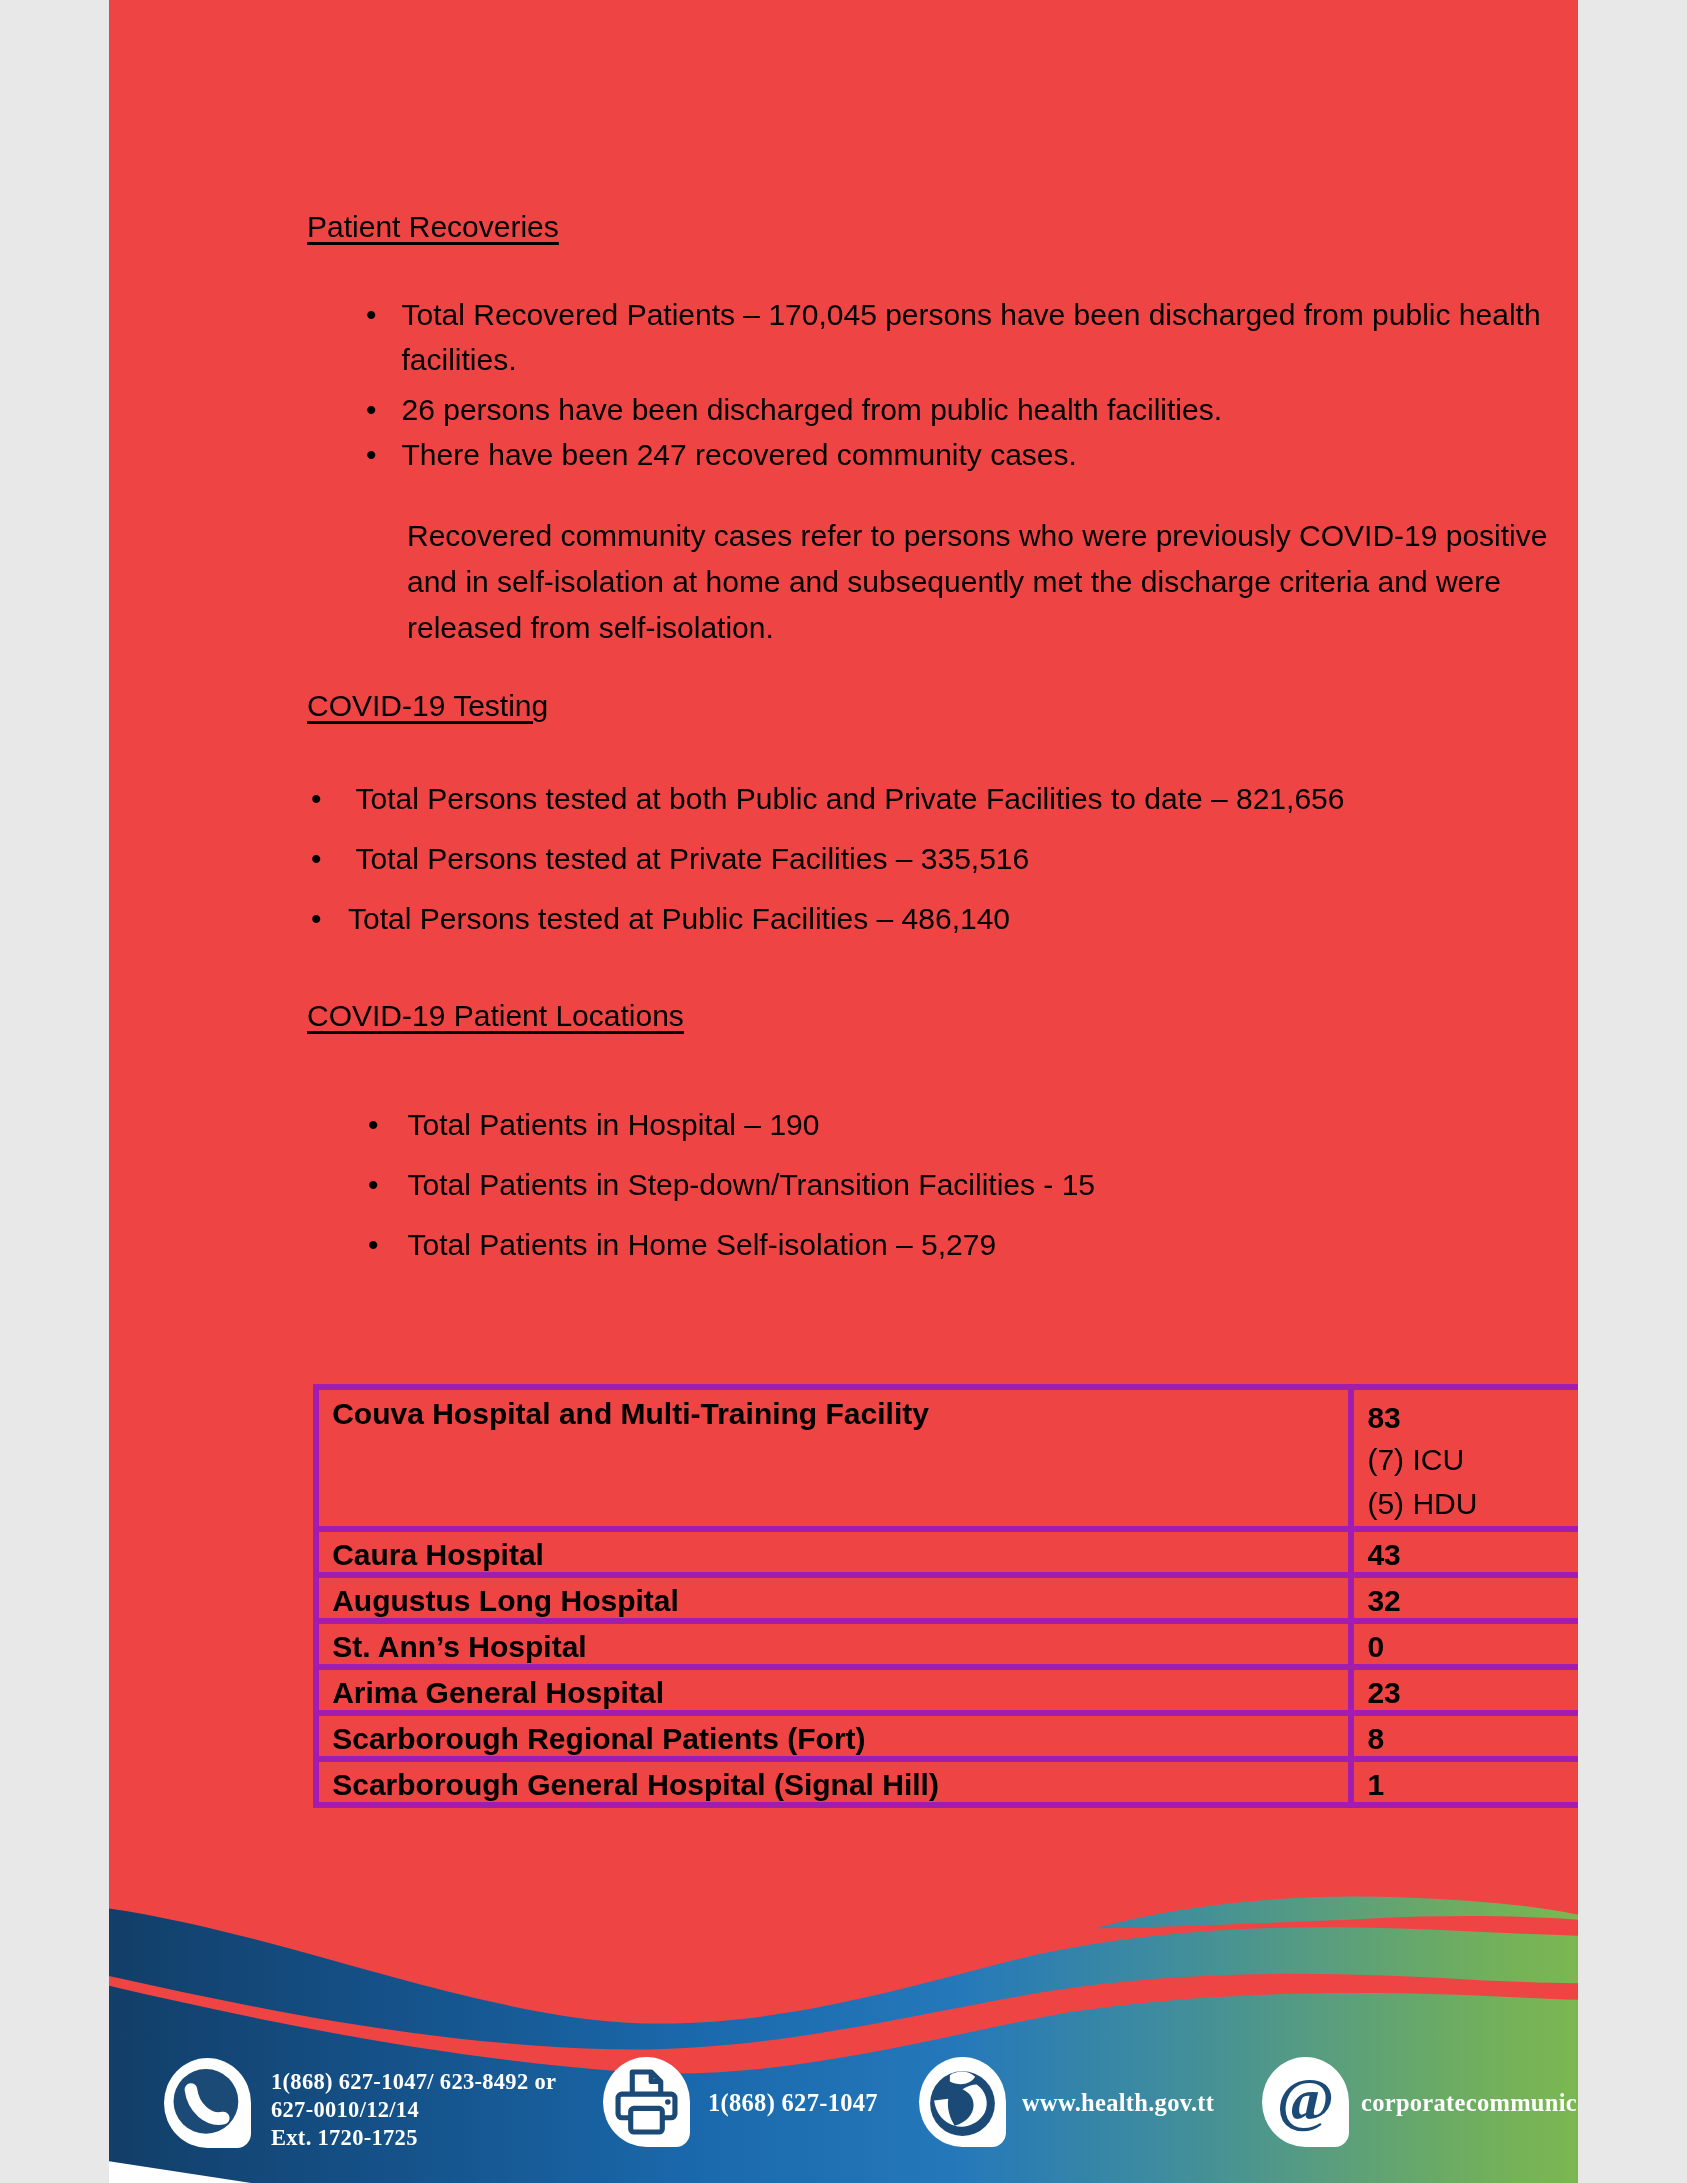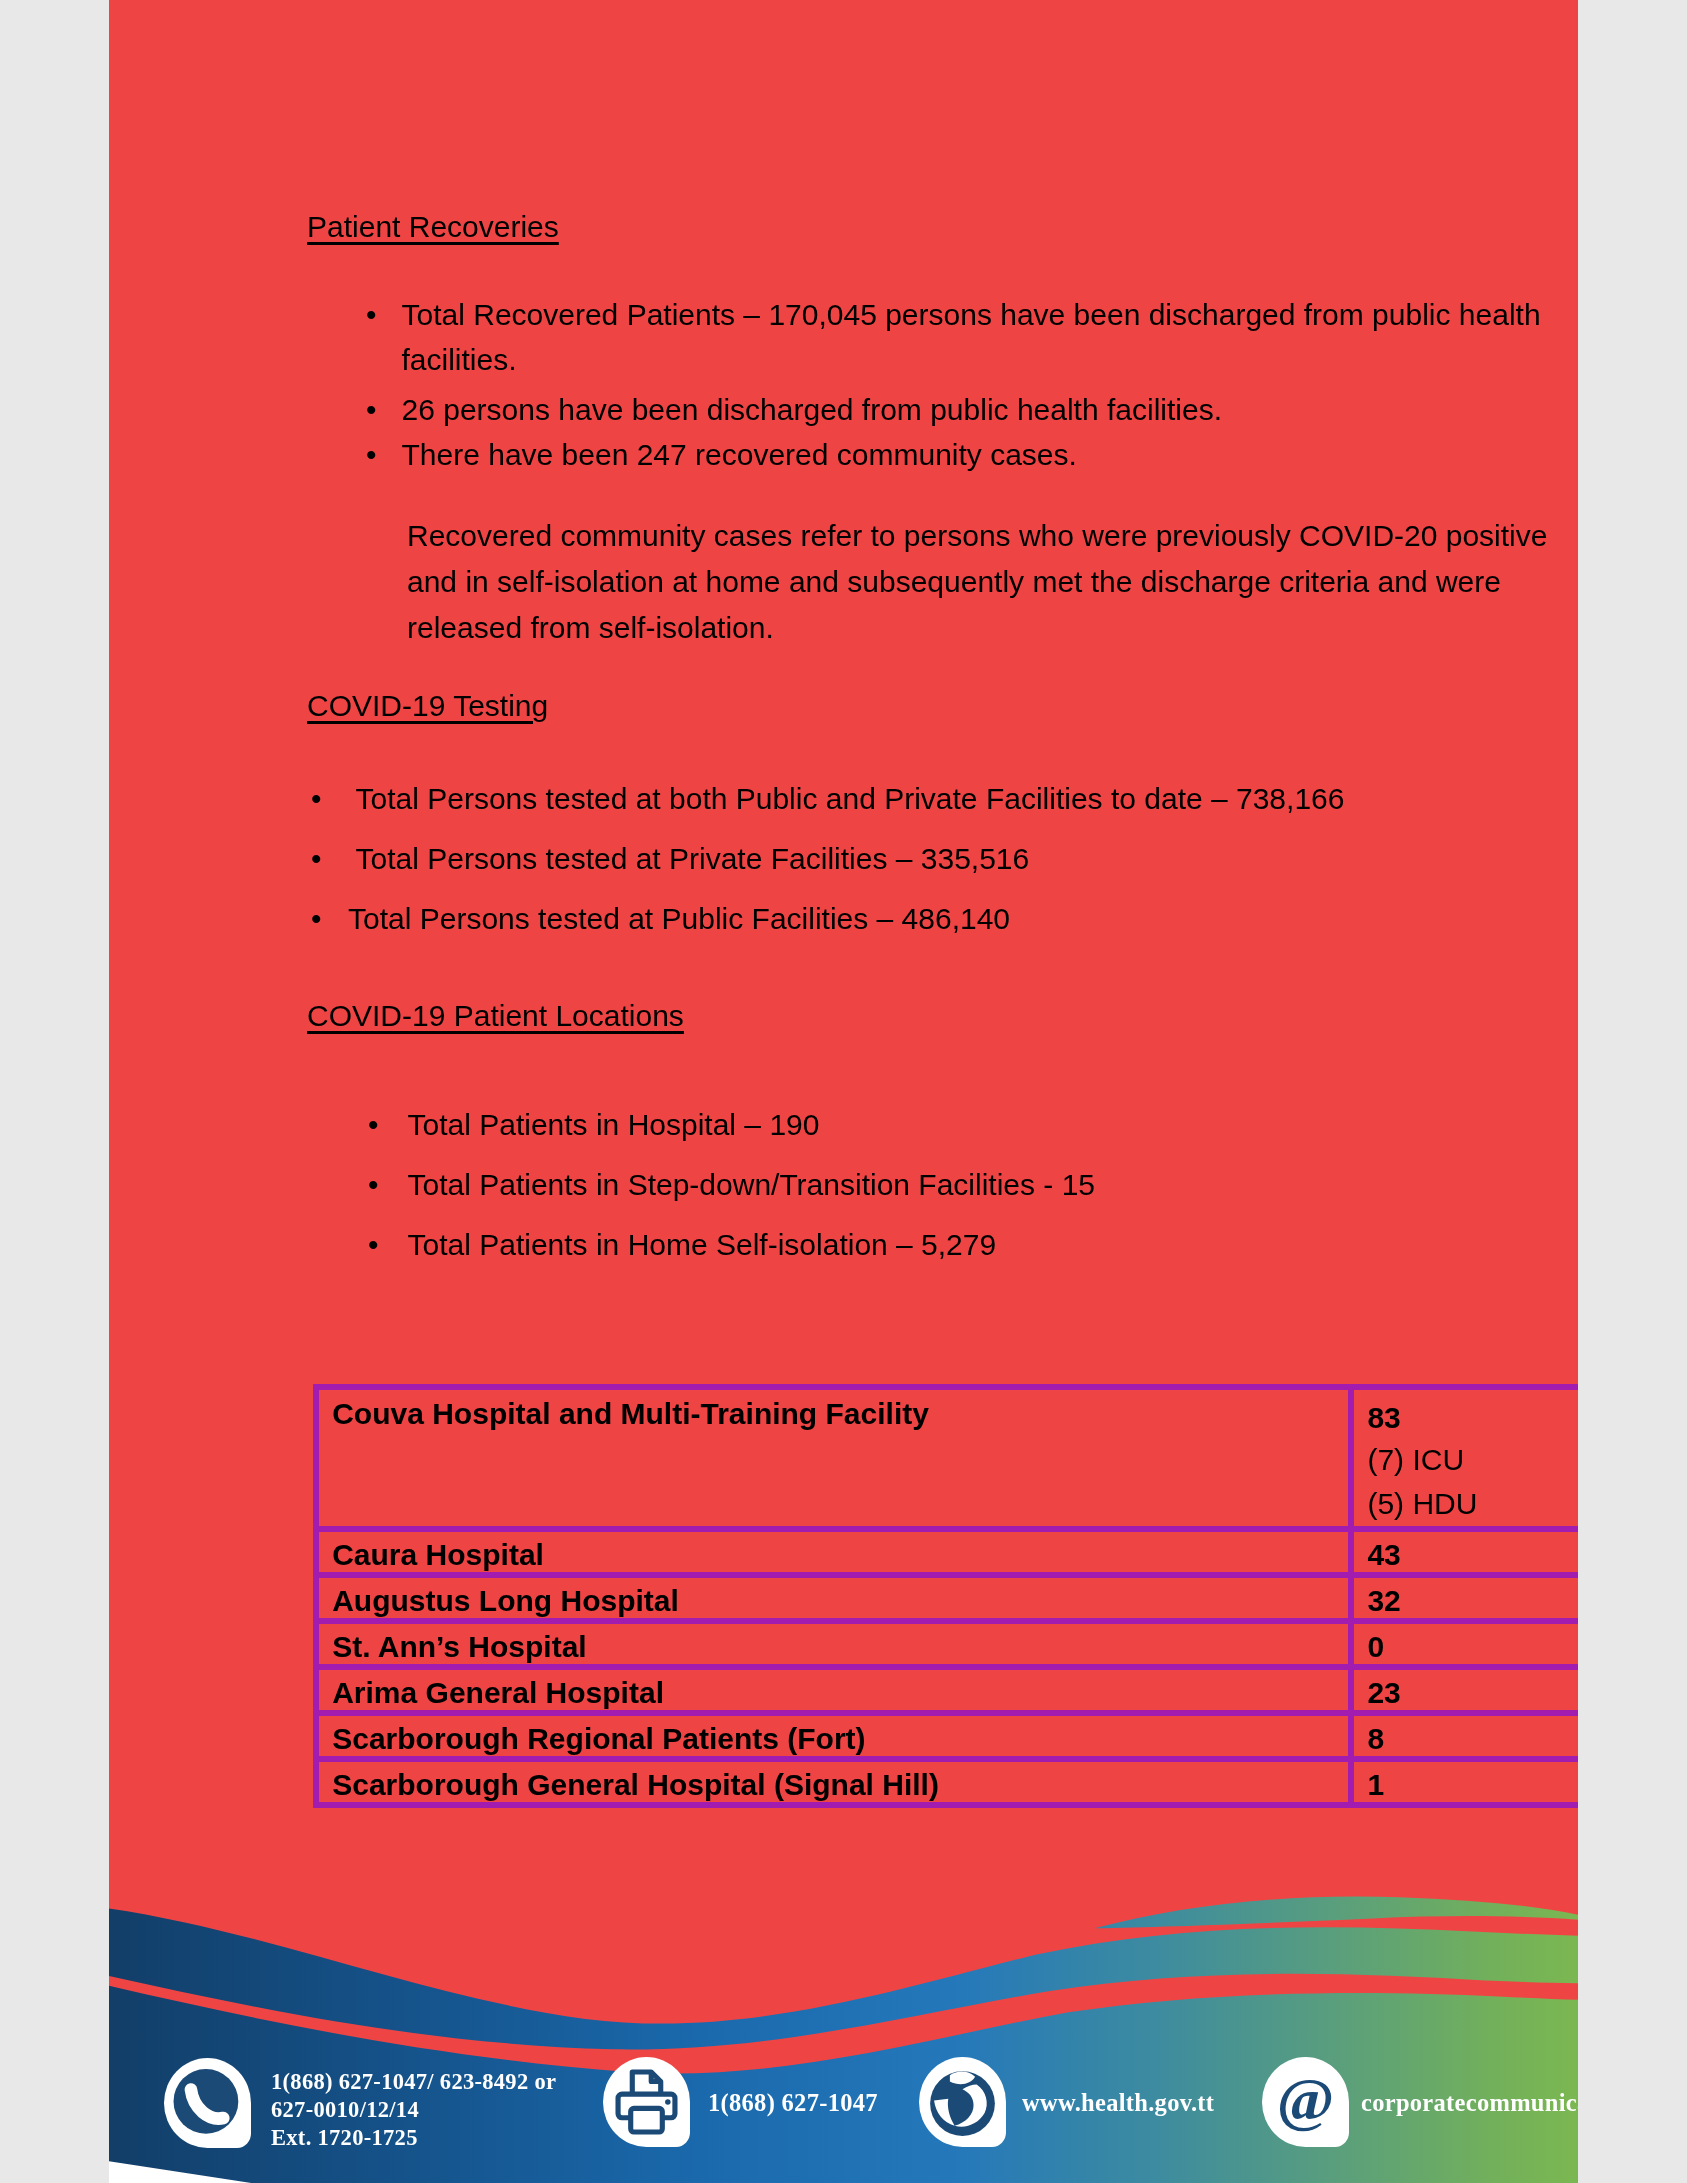--- a/index.html
+++ b/index.html
@@ -67,27 +67,27 @@
   </div>
   <div class="bullet-item" style="left:257px;top:387px;">
     <span class="dot">•</span>
     <span class="btxt w1" style="margin-left:25px;">26 persons have been discharged from public health facilities.</span>
   </div>
   <div class="bullet-item" style="left:257px;top:432px;">
     <span class="dot">•</span>
     <span class="btxt w1" style="margin-left:25px;">There have been 247 recovered community cases.</span>
   </div>
 
-  <div class="para">Recovered community cases refer to persons who were previously COVID-20 positive and in self-isolation at home and subsequently met the discharge criteria and were released from self-isolation.</div>
+  <div class="para">Recovered community cases refer to persons who were previously COVID-19 positive and in self-isolation at home and subsequently met the discharge criteria and were released from self-isolation.</div>
 
   <div class="h" style="top:688px">COVID-19 Testing</div>
 
   <div class="bullet-item" style="left:202px;top:776px;">
     <span class="dot">•</span>
-    <span class="btxt" style="margin-left:34px;white-space:nowrap;">Total Persons tested at both Public and Private Facilities to date – 738,166</span>
+    <span class="btxt" style="margin-left:34px;white-space:nowrap;">Total Persons tested at both Public and Private Facilities to date – 821,656</span>
   </div>
   <div class="bullet-item" style="left:202px;top:836px;">
     <span class="dot">•</span>
     <span class="btxt" style="margin-left:34px;white-space:nowrap;">Total Persons tested at Private Facilities – 335,516</span>
   </div>
   <div class="bullet-item" style="left:202px;top:896px;">
     <span class="dot">•</span>
     <span class="btxt" style="margin-left:26.5px;white-space:nowrap;">Total Persons tested at Public Facilities –  486,140</span>
   </div>
 

